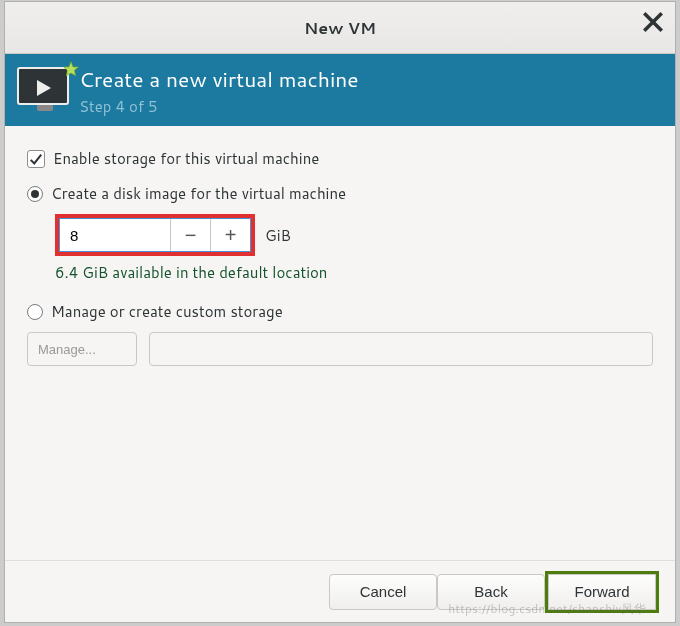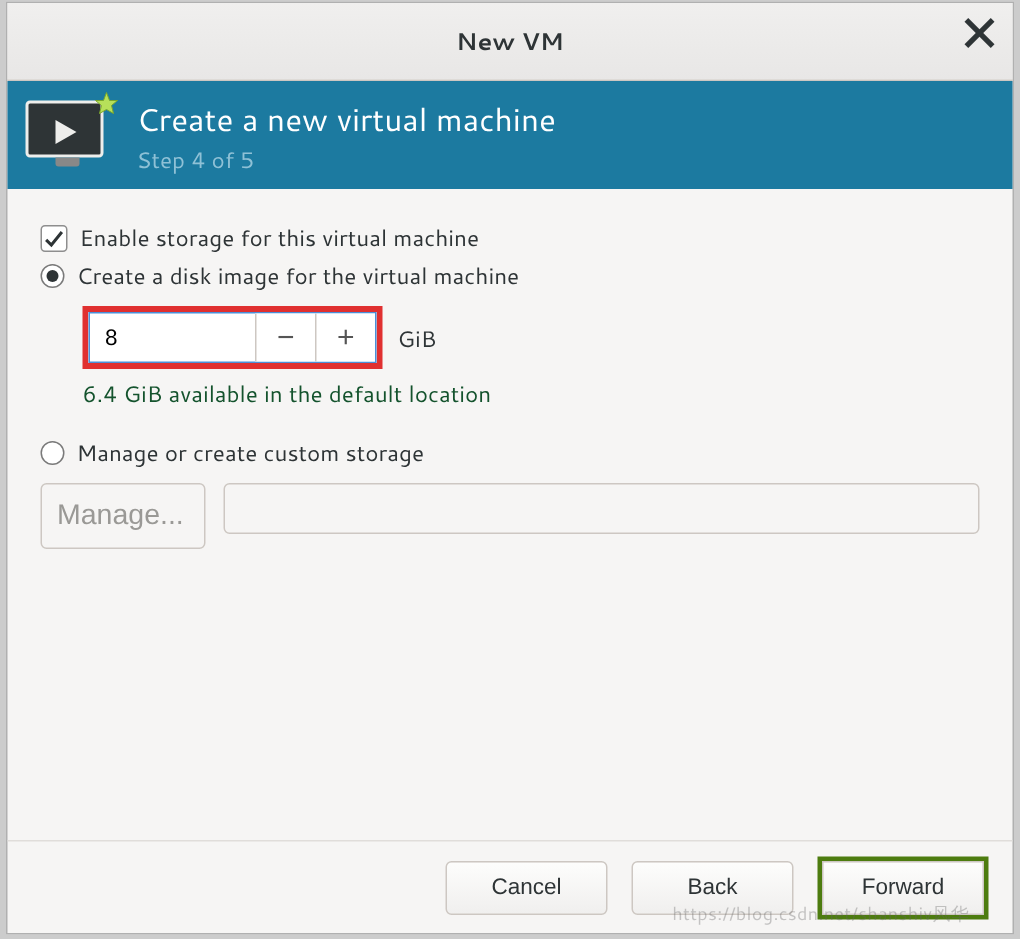--- a/index.html
+++ b/index.html
@@ -44,21 +44,21 @@
     color: #2e3436;
     cursor: pointer;
   }
 
   .header {
     height: 72px;
     background: #1c7aa0;
     display: flex;
     align-items: center;
     padding: 0 12px;
-    gap: 18px;
+    gap: 6px;
   }
   .header .icon-box {
     width: 56px; height: 46px;
     position: relative;
     flex-shrink: 0;
   }
   .monitor {
     width: 52px; height: 38px;
     background: #2e3436;
     border: 2px solid #eeeeec;
@@ -98,21 +98,21 @@
     font-size: 15px;
     margin-top: 2px;
   }
 
   .content {
     flex: 1;
     padding: 22px 22px 0 22px;
   }
 
   .row { display: flex; align-items: center; margin-bottom: 10px; }
-  .check-row { margin-bottom: 4px; }
+  .check-row { margin-bottom: 14px; }
 
   .checkbox {
     width: 18px; height: 18px;
     border: 1px solid #8e8e8e;
     border-radius: 3px;
     background: #fff;
     display: inline-flex;
     align-items: center; justify-content: center;
     margin-right: 8px;
     flex-shrink: 0;
@@ -178,44 +178,44 @@
     color: #14532d;
     font-size: 15px;
     margin-bottom: 18px;
   }
 
   .manage-row {
     display: flex; gap: 12px;
     margin-top: 8px;
   }
   .manage-btn {
-    width: 110px; height: 44px;
+    width: 110px; height: 34px;
     border: 1px solid #cdc7c2;
     background: #f6f5f4;
     color: #9a9996;
-    font-size: 19px;
+    font-size: 13px;
     text-align: left;
     padding: 0 10px;
     border-radius: 4px;
   }
   .path-input {
     flex: 1;
     height: 34px;
     border: 1px solid #cdc7c2;
     background: #f6f5f4;
     border-radius: 4px;
   }
 
   .footer {
     height: 62px;
     border-top: 1px solid #e0ddda;
     display: flex;
     justify-content: flex-end;
     align-items: center;
-    gap: 16px;
+    gap: 0;
     padding: 0 16px;
   }
   .btn {
     min-width: 108px;
     height: 36px;
     border: 1px solid #cdc7c2;
     background: linear-gradient(#fdfdfc, #f0efee);
     border-radius: 4px;
     font-size: 15px;
     color: #2e3436;

